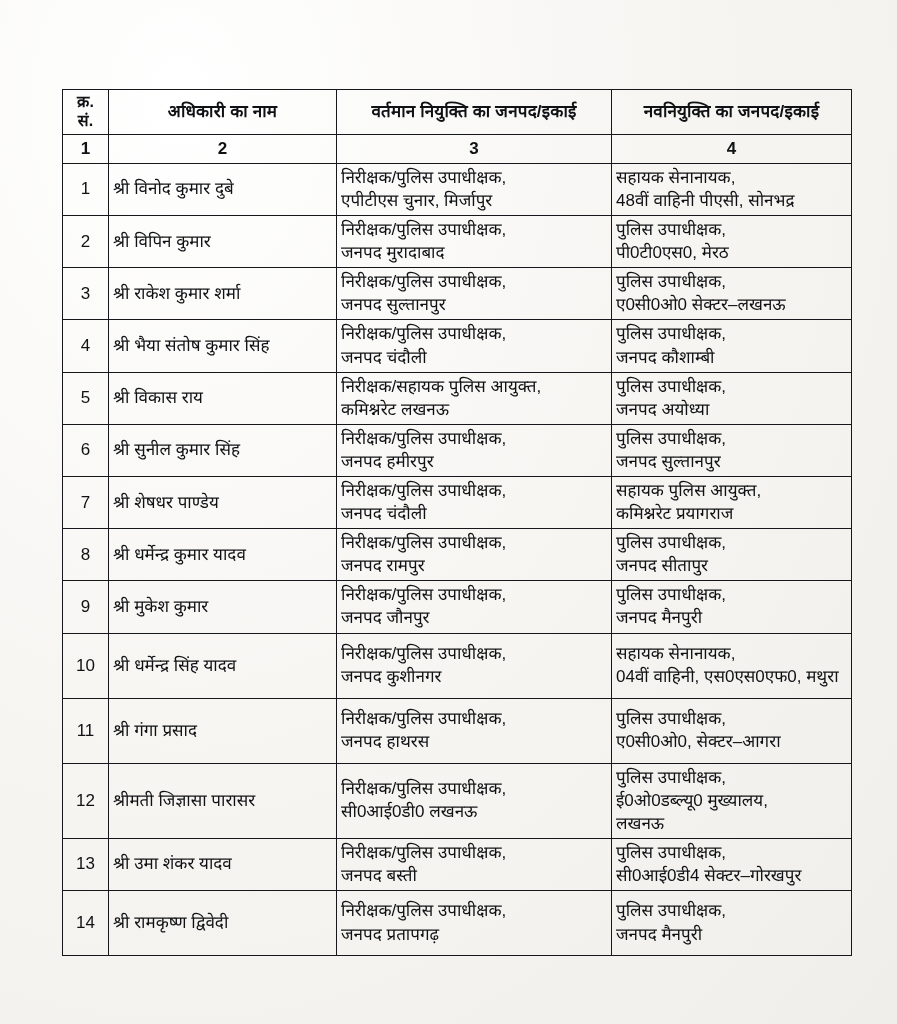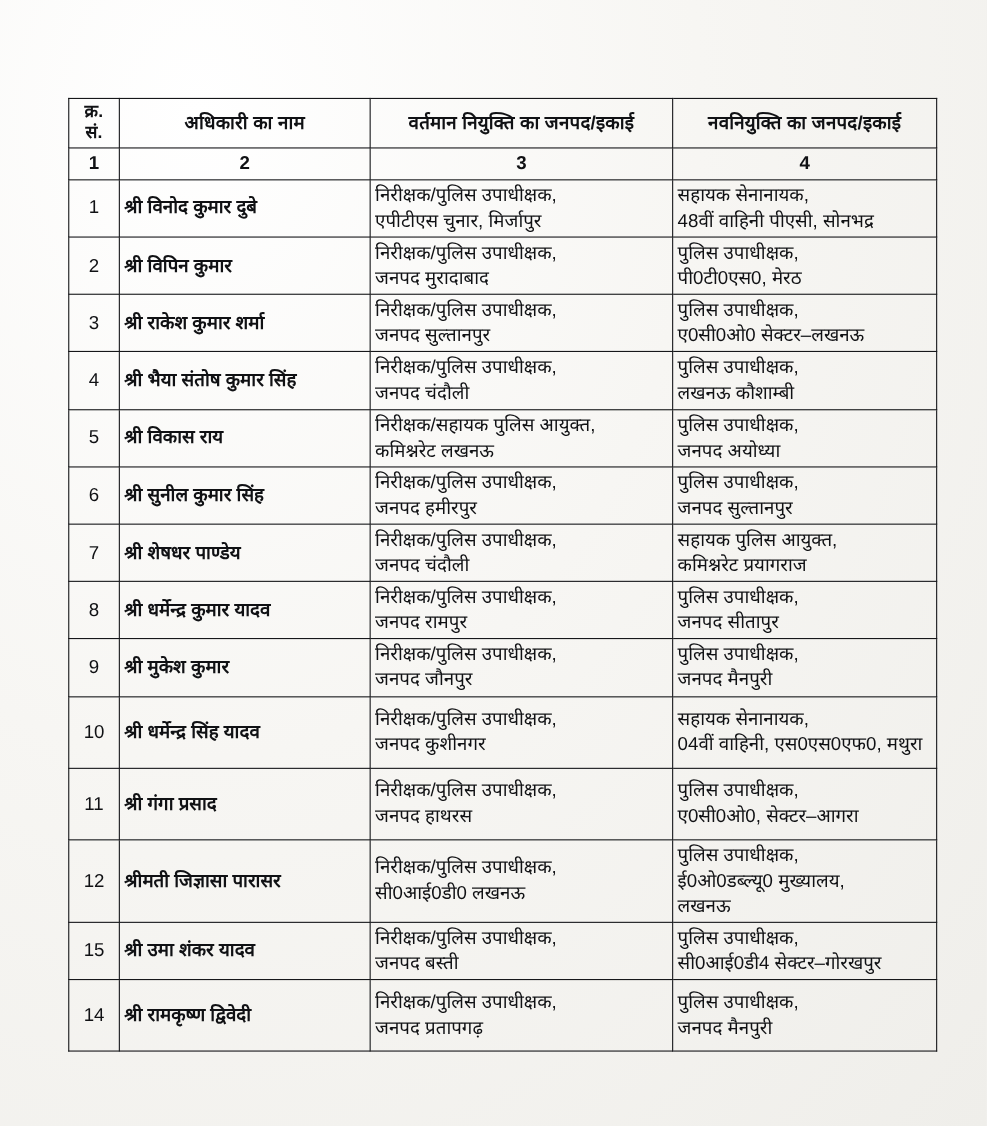--- a/index.html
+++ b/index.html
@@ -67,21 +67,20 @@
   }
   td.sn {
     text-align: center;
     font-size: 17px;
   }
   td.name {
     text-align: left;
     padding-left: 12px;
     font-size: 17.5px;
     white-space: nowrap;
-    font-weight: bold;
   }
   td.place {
     text-align: left;
     font-size: 16.5px;
   }
   td .l1, td .l2 {
     display: block;
     white-space: nowrap;
   }
   td .l2 { margin-top: 1px; }
@@ -158,21 +157,21 @@
 
       <tr>
         <td class="sn">4</td>
         <td class="name">श्री भैया संतोष कुमार सिंह</td>
         <td class="place">
           <span class="l1">निरीक्षक/पुलिस उपाधीक्षक,</span>
           <span class="l2">जनपद चंदौली</span>
         </td>
         <td class="place">
           <span class="l1">पुलिस उपाधीक्षक,</span>
-          <span class="l2">लखनऊ कौशाम्बी</span>
+          <span class="l2">जनपद कौशाम्बी</span>
         </td>
       </tr>
 
       <tr>
         <td class="sn">5</td>
         <td class="name">श्री विकास राय</td>
         <td class="place">
           <span class="l1">निरीक्षक/सहायक पुलिस आयुक्त,</span>
           <span class="l2">कमिश्नरेट लखनऊ</span>
         </td>
@@ -268,21 +267,21 @@
           <span class="l2">सी0आई0डी0 लखनऊ</span>
         </td>
         <td class="place">
           <span class="l1">पुलिस उपाधीक्षक,</span>
           <span class="l2">ई0ओ0डब्ल्यू0 मुख्यालय,</span>
           <span class="l2">लखनऊ</span>
         </td>
       </tr>
 
       <tr>
-        <td class="sn">15</td>
+        <td class="sn">13</td>
         <td class="name">श्री उमा शंकर यादव</td>
         <td class="place">
           <span class="l1">निरीक्षक/पुलिस उपाधीक्षक,</span>
           <span class="l2">जनपद बस्ती</span>
         </td>
         <td class="place">
           <span class="l1">पुलिस उपाधीक्षक,</span>
           <span class="l2">सी0आई0डी4 सेक्टर–गोरखपुर</span>
         </td>
       </tr>

